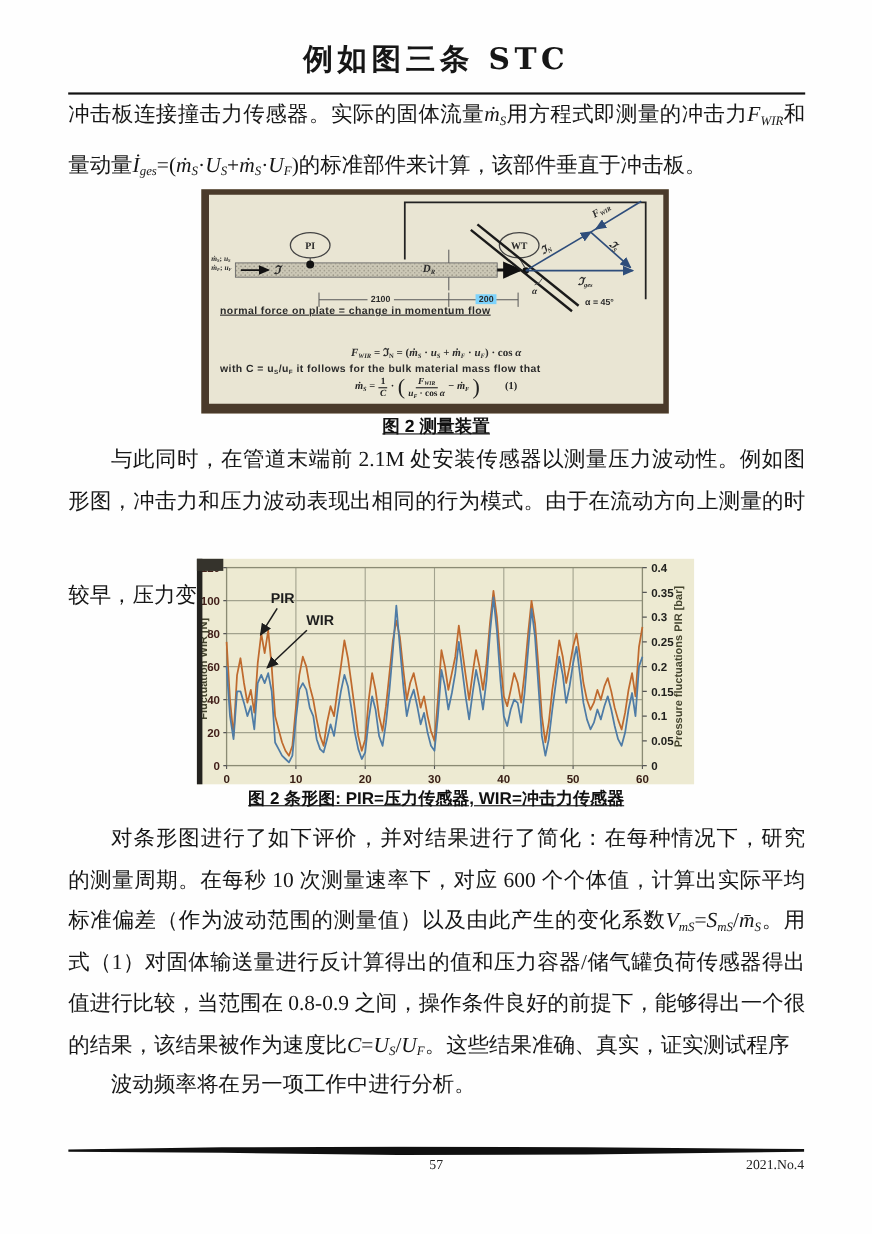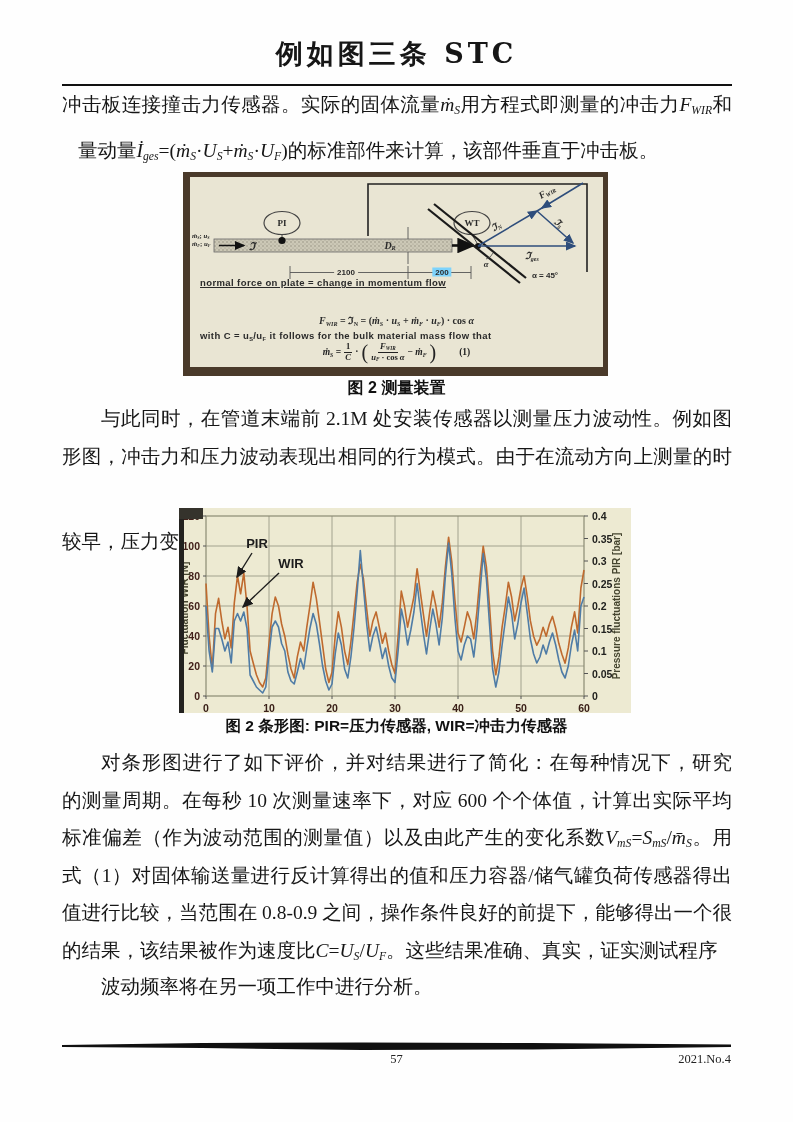--- a/index.html
+++ b/index.html
@@ -25,21 +25,21 @@
        font-weight:700;color:#2a2a2a;white-space:nowrap;}
   .labL{position:absolute;font-family:"Liberation Sans",sans-serif;font-weight:700;color:#2a2a2a;white-space:nowrap;}
   .ser{font-family:"Liberation Serif","DejaVu Serif",serif;}
   .frow{position:absolute;left:0;top:165px;width:100%;display:flex;justify-content:center;
         align-items:center;gap:3px;font-family:"Liberation Serif",serif;font-weight:700;color:#222;font-size:9.5px;}
   .frac{display:inline-flex;flex-direction:column;align-items:center;font-size:8.5px;line-height:1.15;}
   .frac .num{border-bottom:1px solid #222;padding:0 2px;}
   .bigp{font-size:20px;font-weight:400;line-height:1;}
   .eqno{margin-left:20px;}
   .caption{position:absolute;left:0;width:100%;text-align:center;
-           font-family:"Liberation Sans","DejaVu Sans",sans-serif;font-weight:700;color:#111;}
+           font-family:"Liberation Sans","DejaVu Sans",sans-serif;font-weight:700;color:#111;text-decoration:underline;}
   
   .fig3{position:absolute;left:179px;top:508px;width:452px;height:205px;background:#edead2;}
   .fig3 svg{position:absolute;left:0;top:0;}
   .artifact{position:absolute;}
   .tickL{font-family:"Liberation Sans",sans-serif;font-size:10.5px;font-weight:700;fill:#42201a;}
   .tickR{font-family:"Liberation Sans",sans-serif;font-size:10.5px;font-weight:700;fill:#22221f;}
   .tickX{font-family:"Liberation Sans",sans-serif;font-size:10.5px;font-weight:700;fill:#3a2018;}
   .atitle{font-family:"Liberation Sans",sans-serif;font-size:10px;font-weight:700;fill:#45452f;}
   .annot{font-family:"Liberation Sans",sans-serif;font-size:13px;font-weight:700;fill:#1c1c1c;}
   
@@ -53,21 +53,21 @@
 <body>
 
 <div class="page">
 
   <div class="htitle">例如图三条 STC</div>
   <div class="hrule"></div>
 
   <div id="bodytext">
       <div class="para" style="top: 82px;">
         <div class="bline just" style="height: 46px; line-height: 46px;">冲击板连接撞击力传感器。实际的固体流量<i class="mt">ṁ<sub>S</sub></i>用方程式即测量的冲击力<i class="mt">F<sub>WIR</sub></i>和总流</div>
-        <div class="bline" style="height: 46px; line-height: 46px; margin-left: 16px;">量动量<i class="mt">İ<sub>ges</sub></i>=(<i class="mt">ṁ<sub>S</sub></i>·<i class="mt">U<sub>S</sub></i>+<i class="mt">ṁ<sub>S</sub></i>·<i class="mt">U<sub>F</sub></i>)的标准部件来计算，该部件垂直于冲击板。</div>
+        <div class="bline" style="height: 46px; line-height: 46px;">量动量<i class="mt">İ<sub>ges</sub></i>=(<i class="mt">ṁ<sub>S</sub></i>·<i class="mt">U<sub>S</sub></i>+<i class="mt">ṁ<sub>S</sub></i>·<i class="mt">U<sub>F</sub></i>)的标准部件来计算，该部件垂直于冲击板。</div>
       </div>
       <div class="para" style="top: 400px;">
         <div class="bline just ind" style="height: 37.5px; line-height: 37.5px;">与此同时，在管道末端前 2.1M 处安装传感器以测量压力波动性。例如图三条</div>
         <div class="bline just" style="height: 37.5px; line-height: 37.5px;">形图，冲击力和压力波动表现出相同的行为模式。由于在流动方向上测量的时间</div>
         <div class="bline" style="height: 37.5px; line-height: 37.5px; margin-top: 48px;">较早，压力变化发生在冲击板的法向力变化之前。</div>
       </div>
       <div class="para" style="top: 744px;">
         <div class="bline just ind" style="height: 37.5px; line-height: 37.5px;">对条形图进行了如下评价，并对结果进行了简化：在每种情况下，研究=60s</div>
         <div class="bline just" style="height: 37.5px; line-height: 37.5px;">的测量周期。在每秒 10 次测量速率下，对应 600 个个体值，计算出实际平均值、</div>
         <div class="bline just" style="height: 37.5px; line-height: 37.5px;">标准偏差（作为波动范围的测量值）以及由此产生的变化系数<i class="mt">V<sub>mS</sub></i>=<i class="mt">S<sub>mS</sub></i>/<i class="mt">m̄<sub>S</sub></i>。用方程</div>

